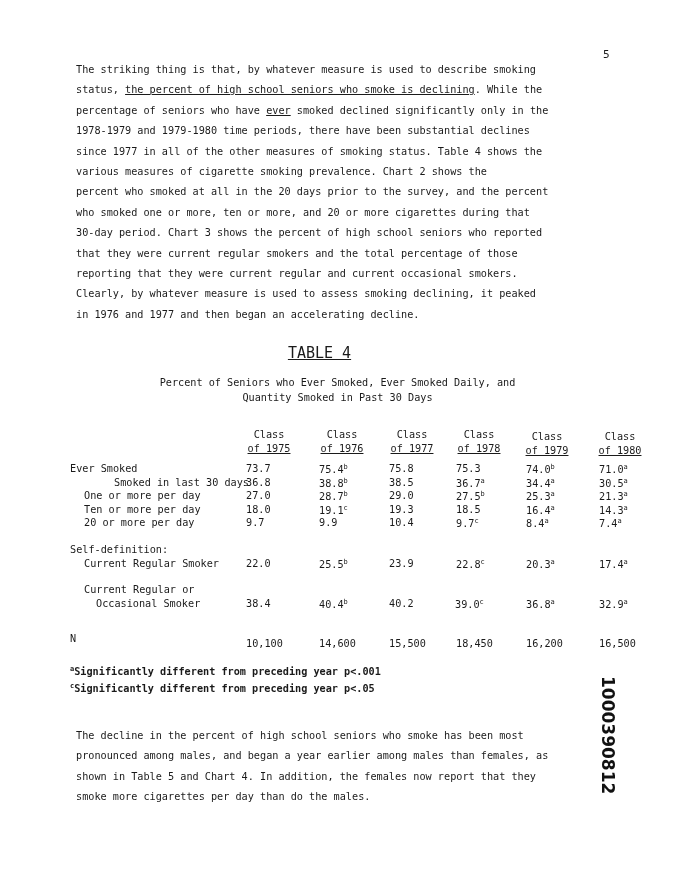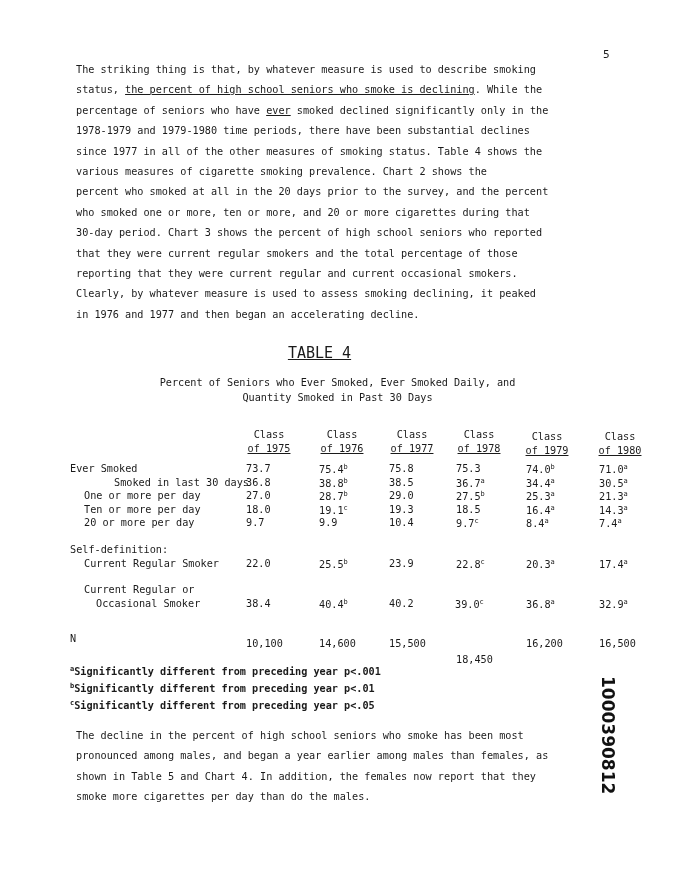--- a/index.html
+++ b/index.html
@@ -130,28 +130,27 @@
     <div class="cell" style="left: 176px; top: 170px;"><span>38.4</span></div>
     <div class="cell" style="left: 249px; top: 170px;"><span>40.4</span><sup>b</sup></div>
     <div class="cell" style="left: 319px; top: 170px;"><span>40.2</span></div>
     <div class="cell" style="left: 385px; top: 170px;"><span>39.0</span><sup>c</sup></div>
     <div class="cell" style="left: 456px; top: 170px;"><span>36.8</span><sup>a</sup></div>
     <div class="cell" style="left: 529px; top: 170px;"><span>32.9</span><sup>a</sup></div>
     <div class="row-label" style="left: 0px; top: 205px;">N</div>
     <div class="cell" style="left: 176px; top: 210px;"><span>10,100</span></div>
     <div class="cell" style="left: 249px; top: 210px;"><span>14,600</span></div>
     <div class="cell" style="left: 319px; top: 210px;"><span>15,500</span></div>
-    <div class="cell" style="left: 386px; top: 210px; margin-top: 16px;"><span>18,450</span></div>
+    <div class="cell" style="left: 386px; top: 210px;"><span>18,450</span></div>
     <div class="cell" style="left: 456px; top: 210px;"><span>16,200</span></div>
     <div class="cell" style="left: 529px; top: 210px;"><span>16,500</span></div>
   </div>
 
 <div class="footnotes" id="footnotes">
     <div><sup>a</sup><span>Significantly different from preceding year p&lt;.001</span></div>
-    <div><sup>b</sup><span>Significantly different from preceding year p&lt;.01</span></div>
     <div><sup>c</sup><span>Significantly different from preceding year p&lt;.05</span></div>
   </div>
 
 <div class="para para2">
   <span class="line">The decline in the percent of high school seniors who smoke has been most</span>
   <span class="line">pronounced among males, and began a year earlier among males than females, as</span>
   <span class="line">shown in Table 5 and Chart 4.  In addition, the females now report that they</span>
   <span class="line">smoke more cigarettes per day than do the males.</span>
 </div>
 

